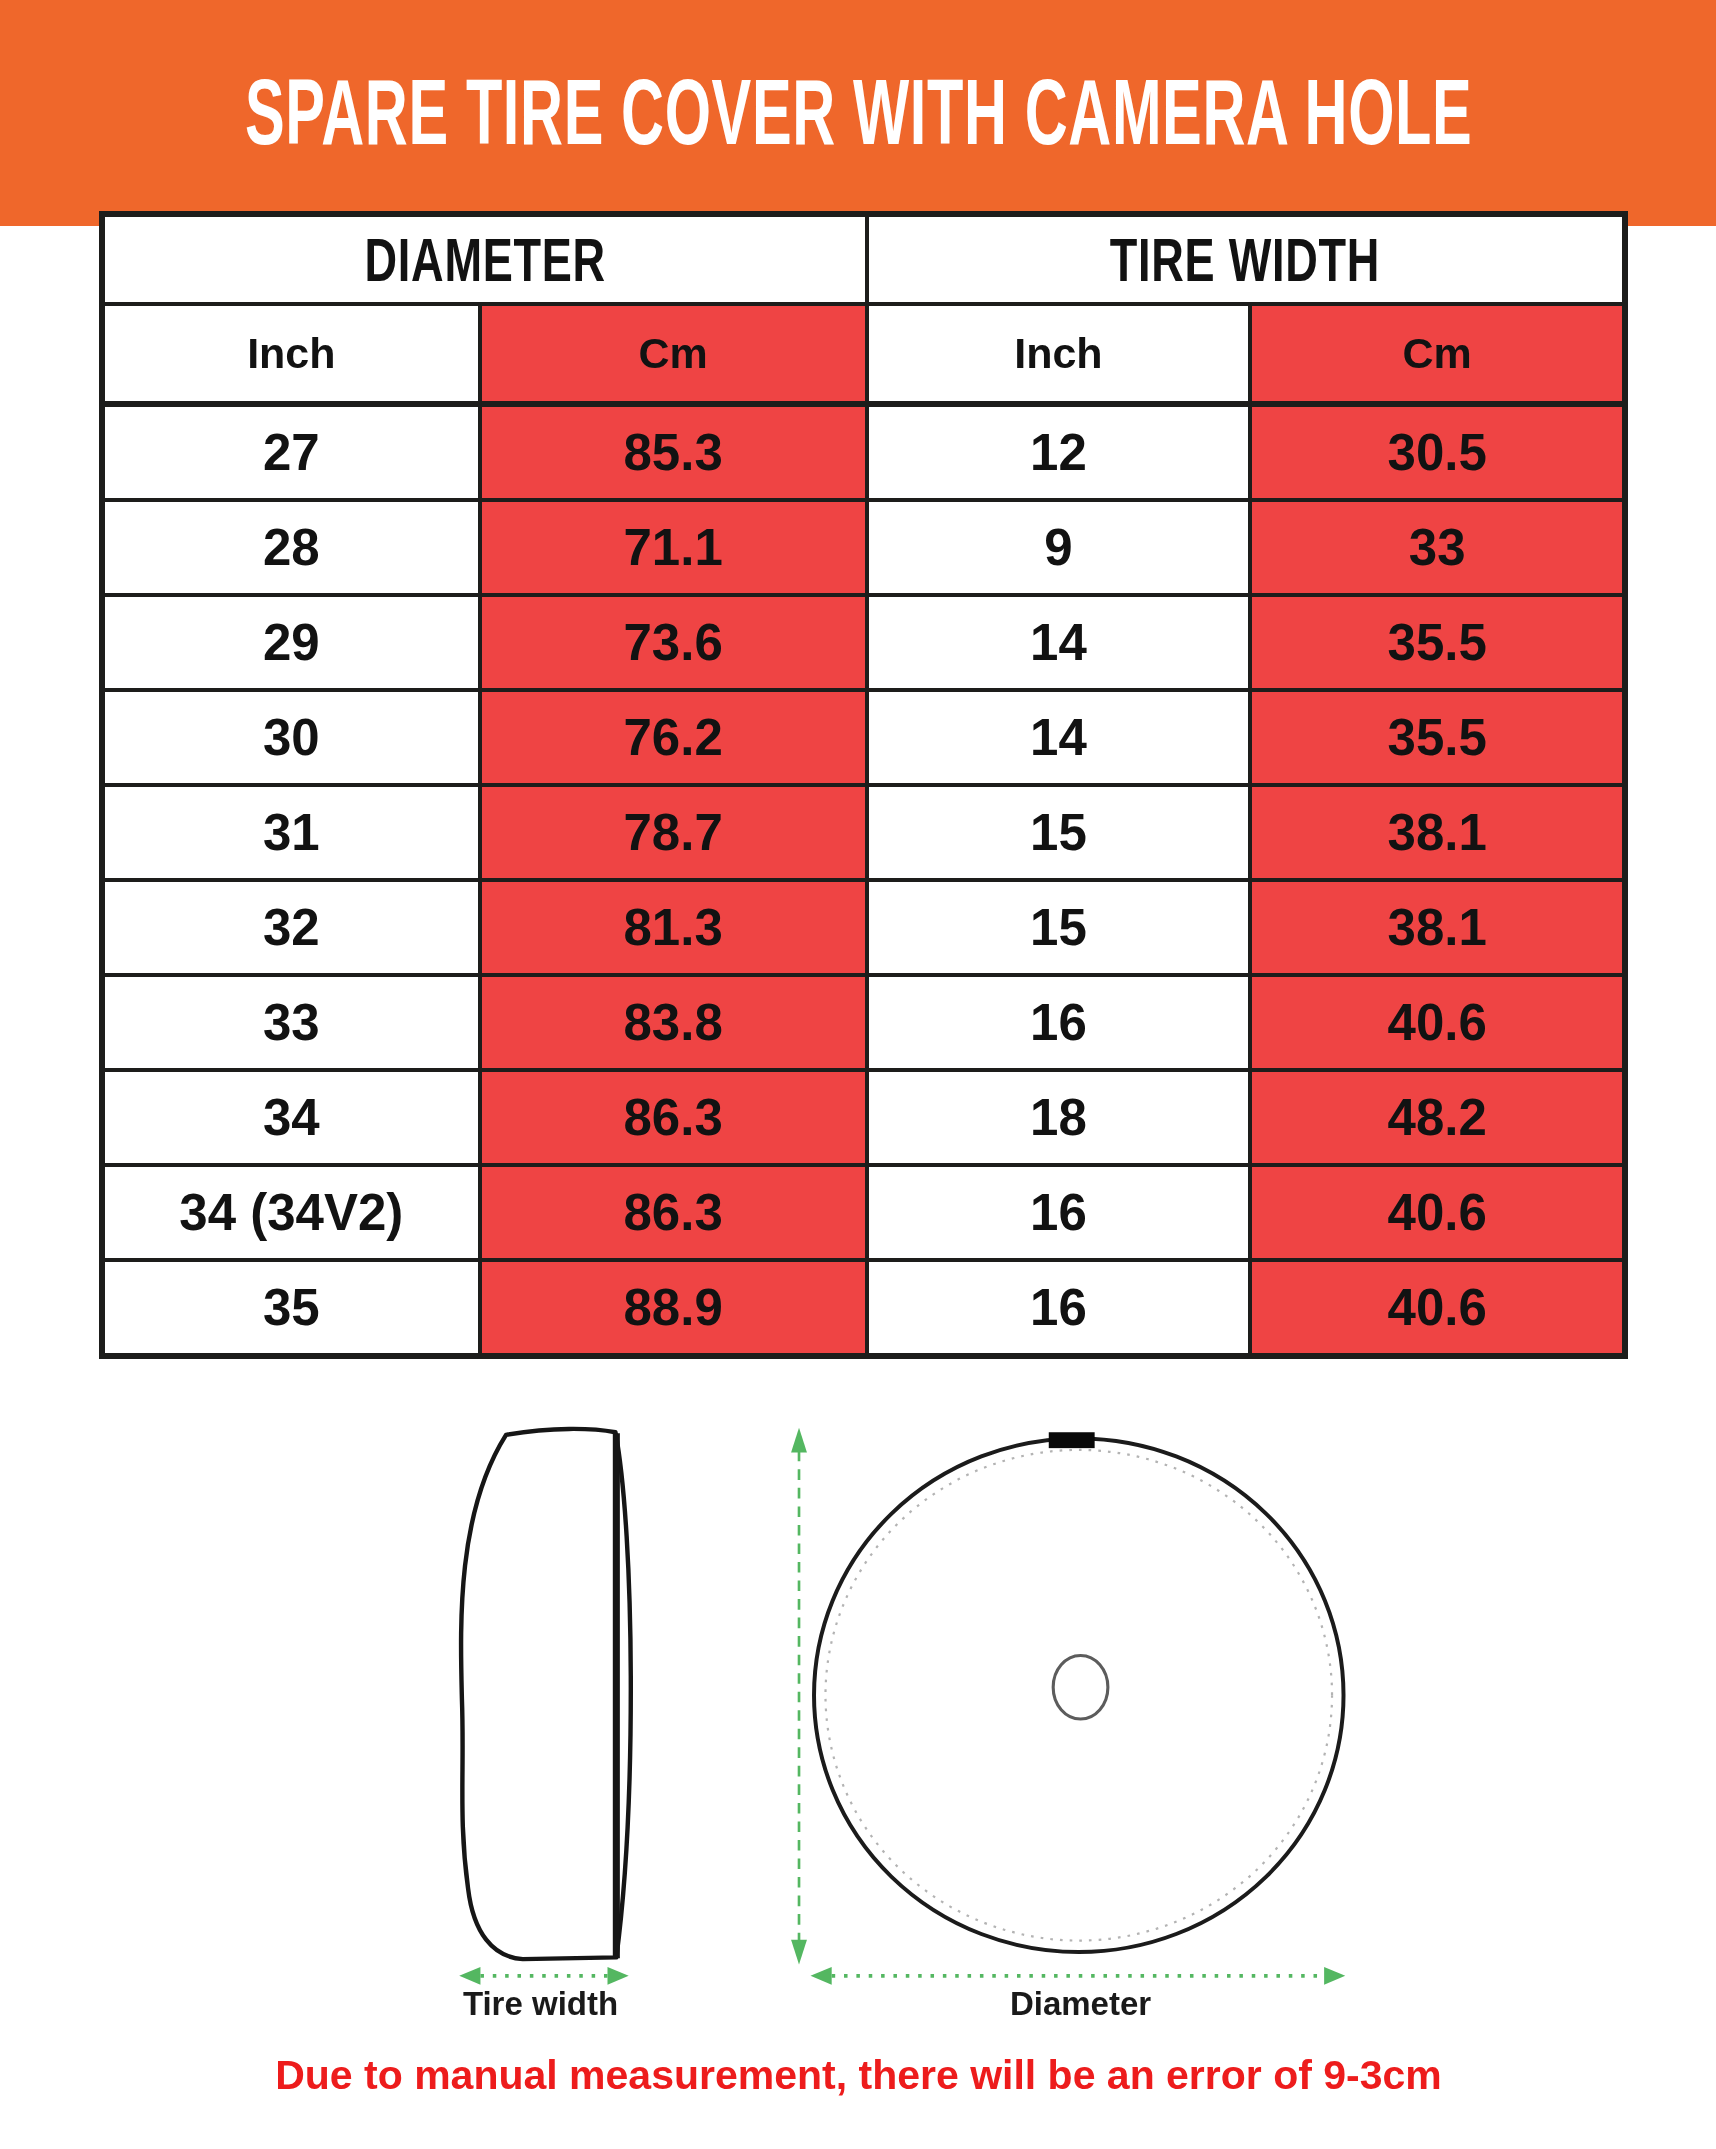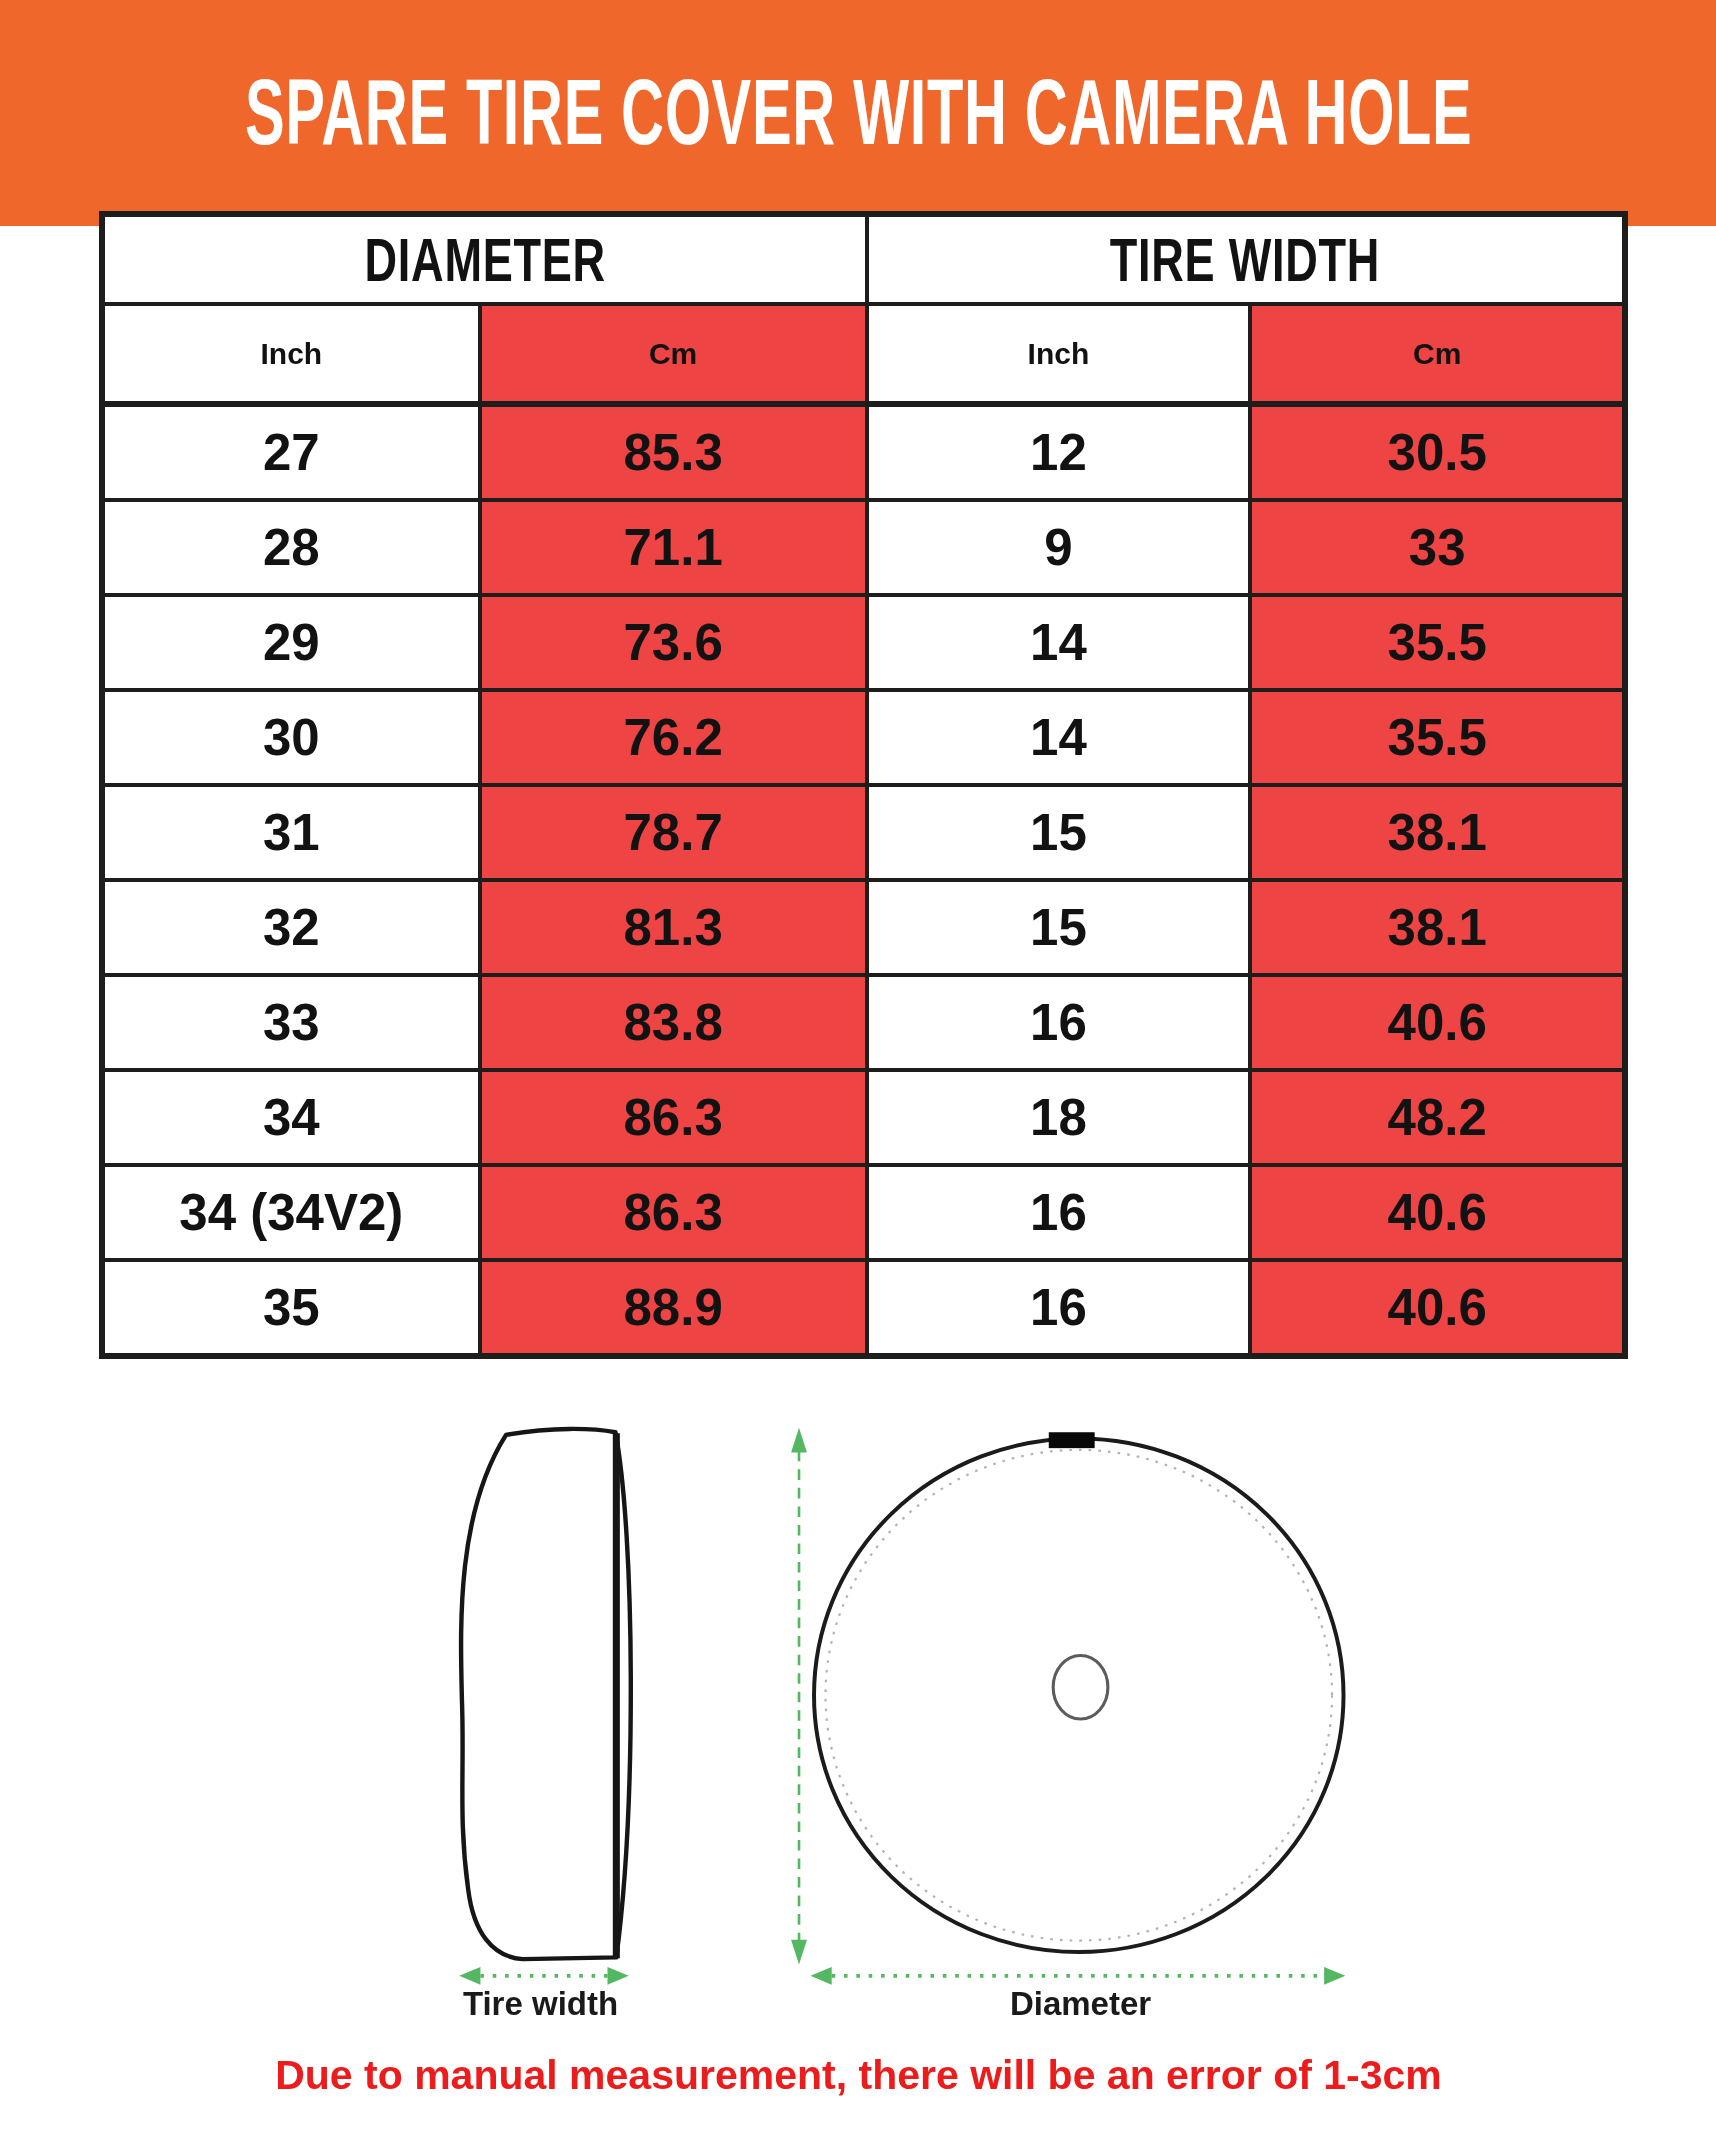--- a/index.html
+++ b/index.html
@@ -36,21 +36,21 @@
     border:4.4px solid #1d1d1b;
     text-align:center;vertical-align:middle;
     padding:0;color:#121212;
   }
   .size-table thead tr.group-row th{height:85px;background:#ffffff;}
   .size-table thead tr.group-row .cond{
     display:inline-block;font-size:55px;font-weight:700;letter-spacing:0.9px;
     transform:scale(0.82,1.10);transform-origin:center center;white-space:nowrap;
   }
   .size-table thead tr.col-row th{
-    height:95px;font-size:30px;font-weight:700;
+    height:95px;font-size:43px;font-weight:700;
     border-bottom-width:6.2px;
   }
   .size-table tbody td{height:91px;font-size:51px;font-weight:700;}
   .size-table .cm-col{background:#ef4444;}
 
   
   .diagram-svg{position:absolute;left:371px;top:1403px;width:1059px;height:618px;}
   .diagram-label{
     position:absolute;top:1985px;width:265px;
     text-align:center;font-size:33px;font-weight:700;color:#1a1a1a;
@@ -192,16 +192,16 @@
     <g stroke="#54b761" fill="#54b761">
       <line x1="522" y1="649" x2="1080" y2="649" stroke-width="4" stroke-dasharray="4 10"></line>
       <polygon points="498,649 522,639 522,659" stroke="none"></polygon>
       <polygon points="1104,649 1080,639 1080,659" stroke="none"></polygon>
     </g>
   </svg>
 
   <div class="diagram-label label-tire-width">Tire width</div>
   <div class="diagram-label label-diameter">Diameter</div>
 
-  <div class="footnote">Due to manual measurement, there will be an error of 1-3cm</div>
+  <div class="footnote">Due to manual measurement, there will be an error of 9-3cm</div>
 
 </div>
 
 
 </body></html>

